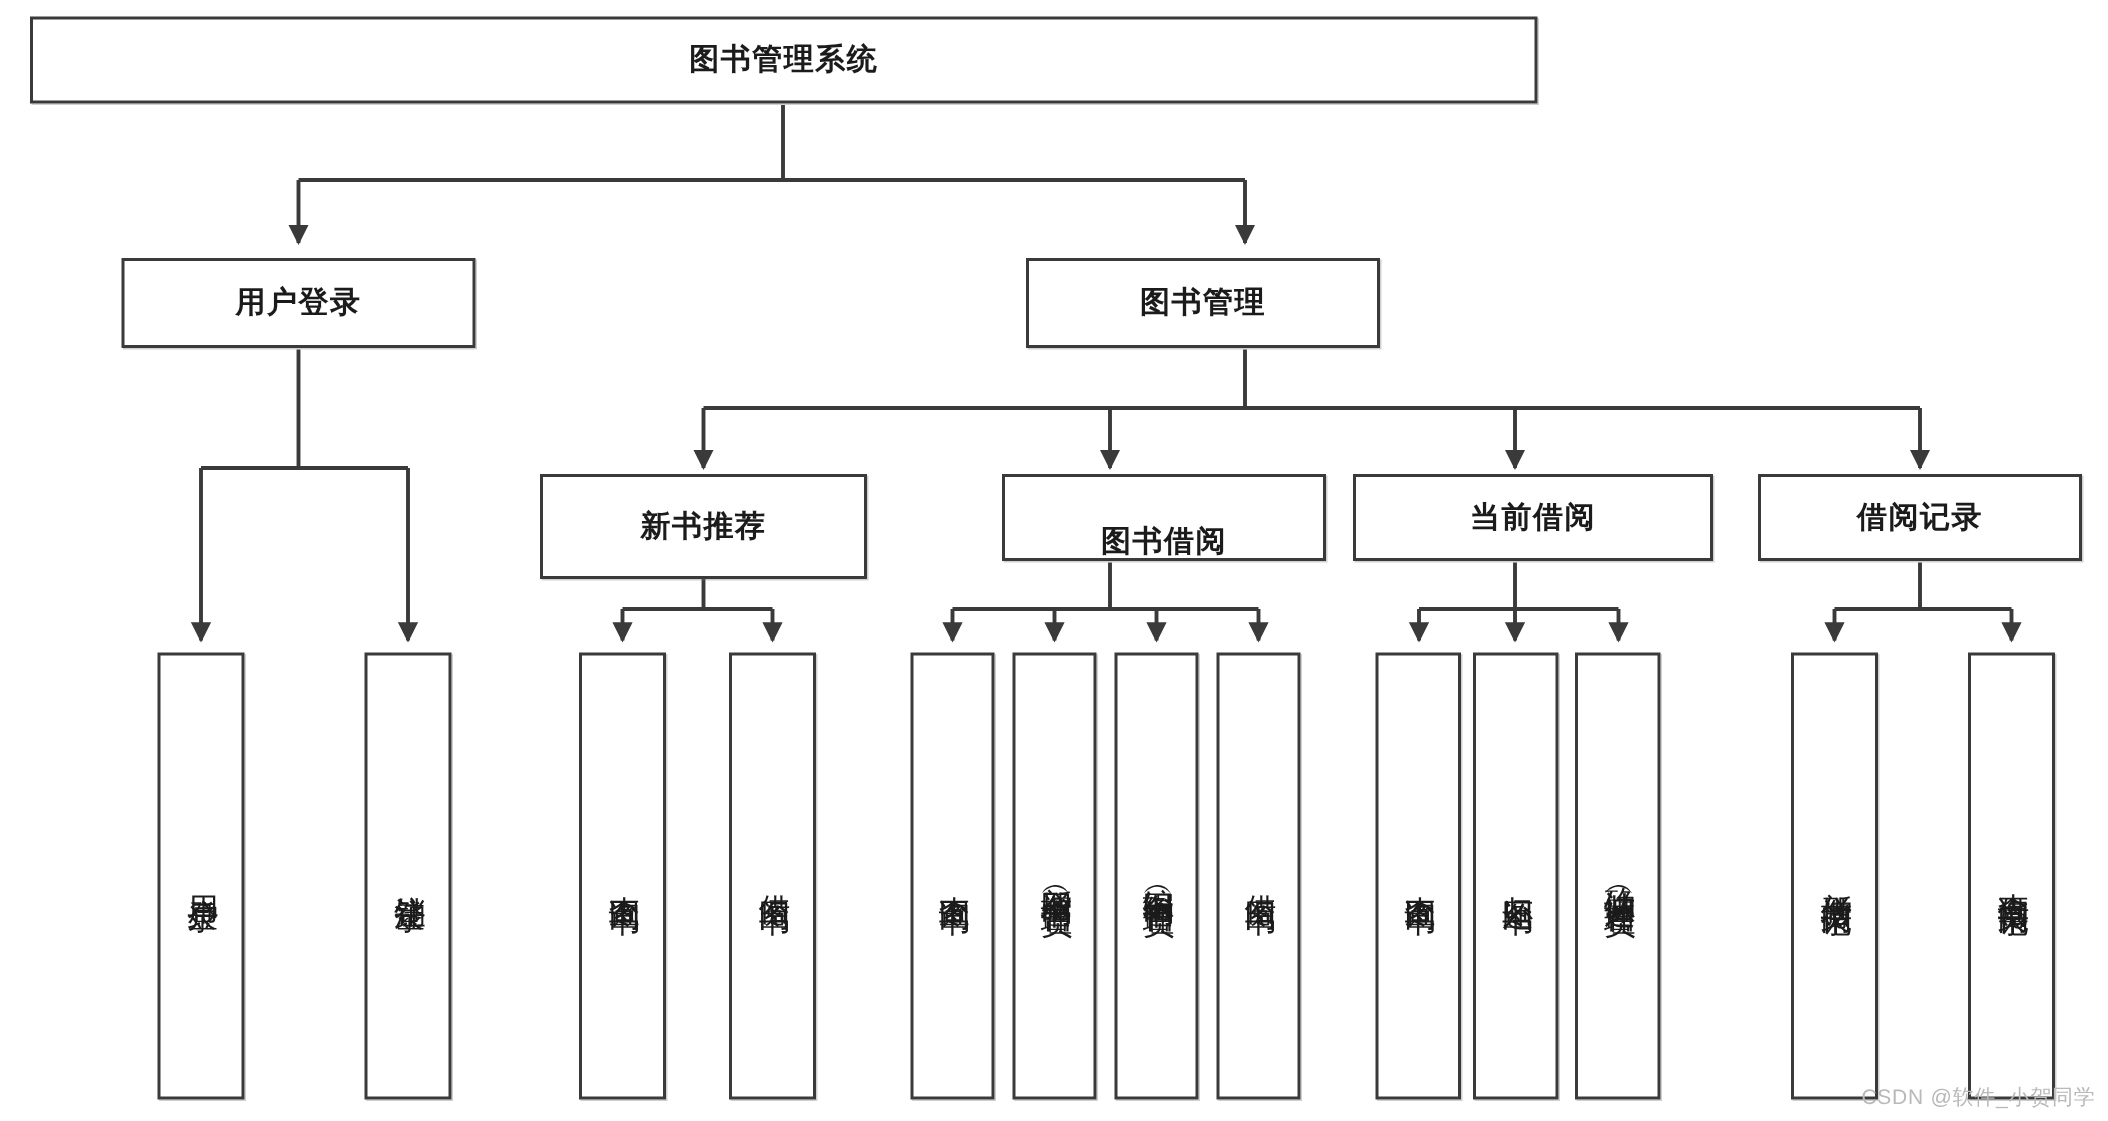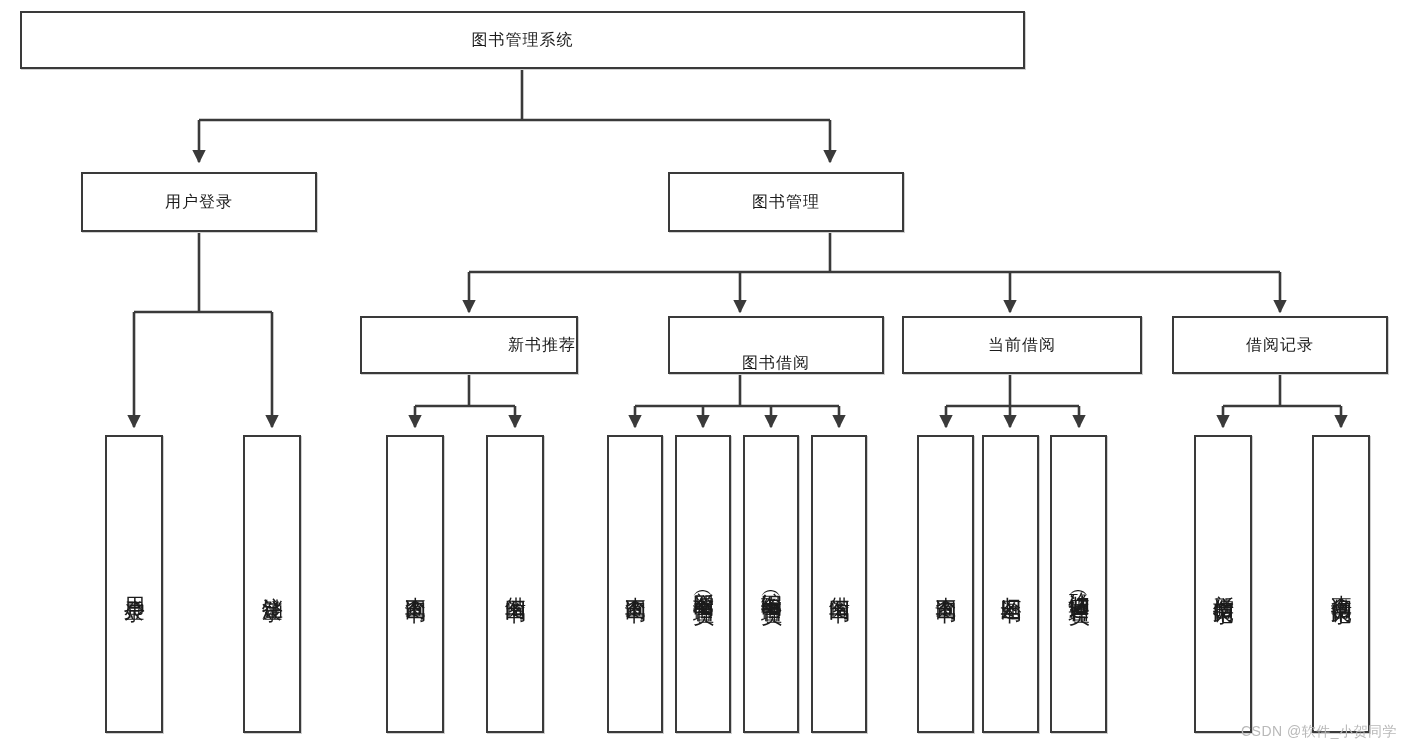--- a/index.html
+++ b/index.html
@@ -29,23 +29,24 @@
     box-sizing: border-box;
     border: 2.4px solid #3a3a3a;
     background: #ffffff;
     display: flex;
     align-items: center;
     justify-content: center;
     color: #1b1b1b;
     box-shadow: 1px 1px 0 rgba(120,120,120,0.35);
   }
   .node.horiz {
-    font-size: 16px;
+    font-size: 20px;
     letter-spacing: 1px;
     line-height: 1.1;
+    font-weight: bold;
   }
   .node.vert {
     writing-mode: vertical-rl;
     text-orientation: upright;
     font-size: 21px;
     line-height: 1.18;
     letter-spacing: 2px;
     padding: 6px 0;
     text-align: center;
   }
@@ -122,25 +123,25 @@
     </g>
   </svg>
 
   <div class="node horiz" style="left:20px; top:11px; width:1005px; height:58px;">
     <span>图书管理系统</span>
   </div>
 
   <div class="node horiz" style="left:81px; top:172px; width:236px; height:60px;">
     <span>用户登录</span>
   </div>
-  <div class="node horiz" style="left:668px; top:172px; width:236px; height:60px;align-items:center;">
+  <div class="node horiz" style="left:684px; top:172px; width:236px; height:60px;align-items:center;">
     <span>图书管理</span>
   </div>
 
-  <div class="node horiz" style="left:360px; top:316px; width:218px; height:58px;justify-content:flex-end;">
+  <div class="node horiz" style="left:360px; top:316px; width:218px; height:70px;">
     <span>新书推荐</span>
   </div>
   <div class="node horiz" style="left:668px; top:316px; width:216px; height:58px;align-items:flex-end;">
     <span>图书借阅</span>
   </div>
   <div class="node horiz" style="left:902px; top:316px; width:240px; height:58px;">
     <span>当前借阅</span>
   </div>
   <div class="node horiz" style="left:1172px; top:316px; width:216px; height:58px;">
     <span>借阅记录</span>

